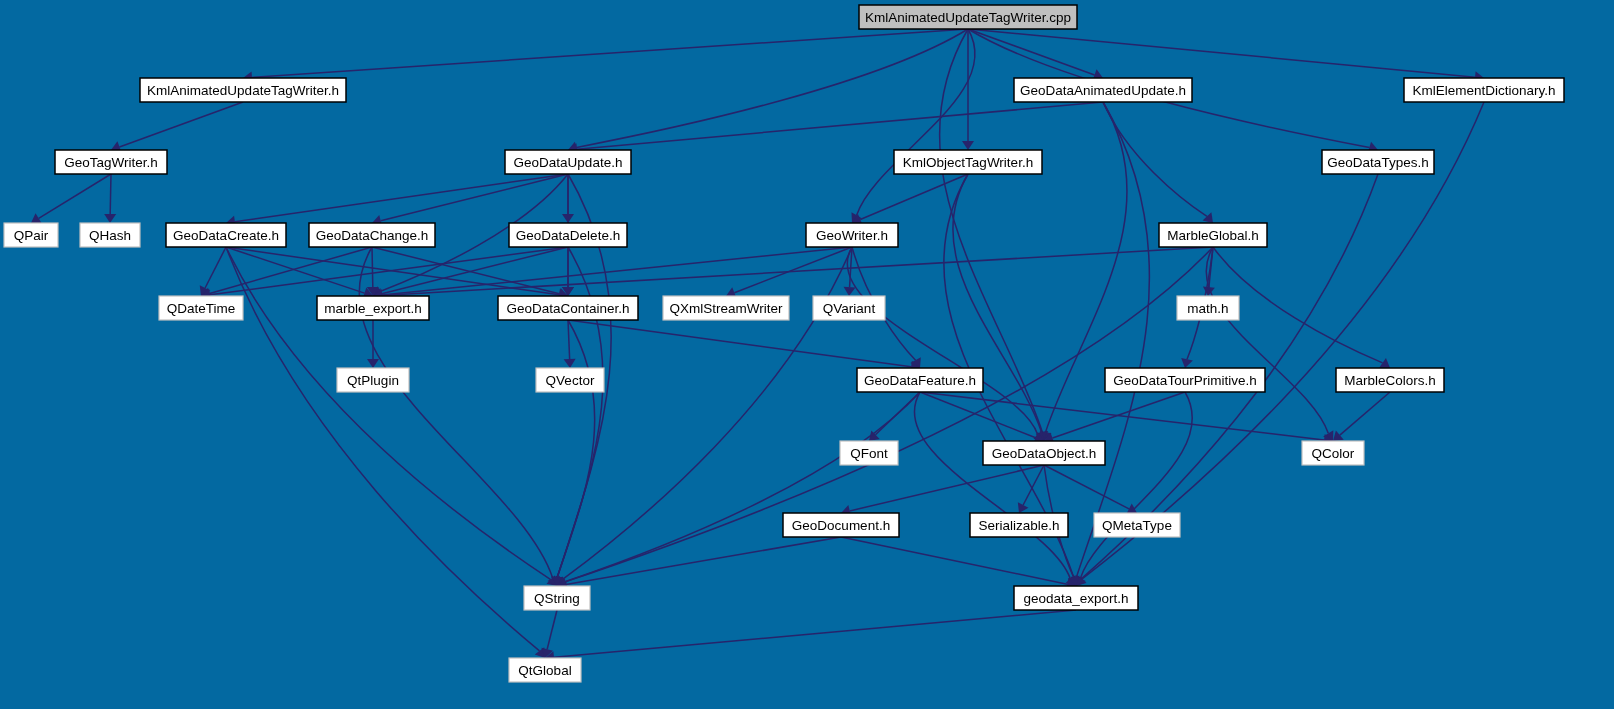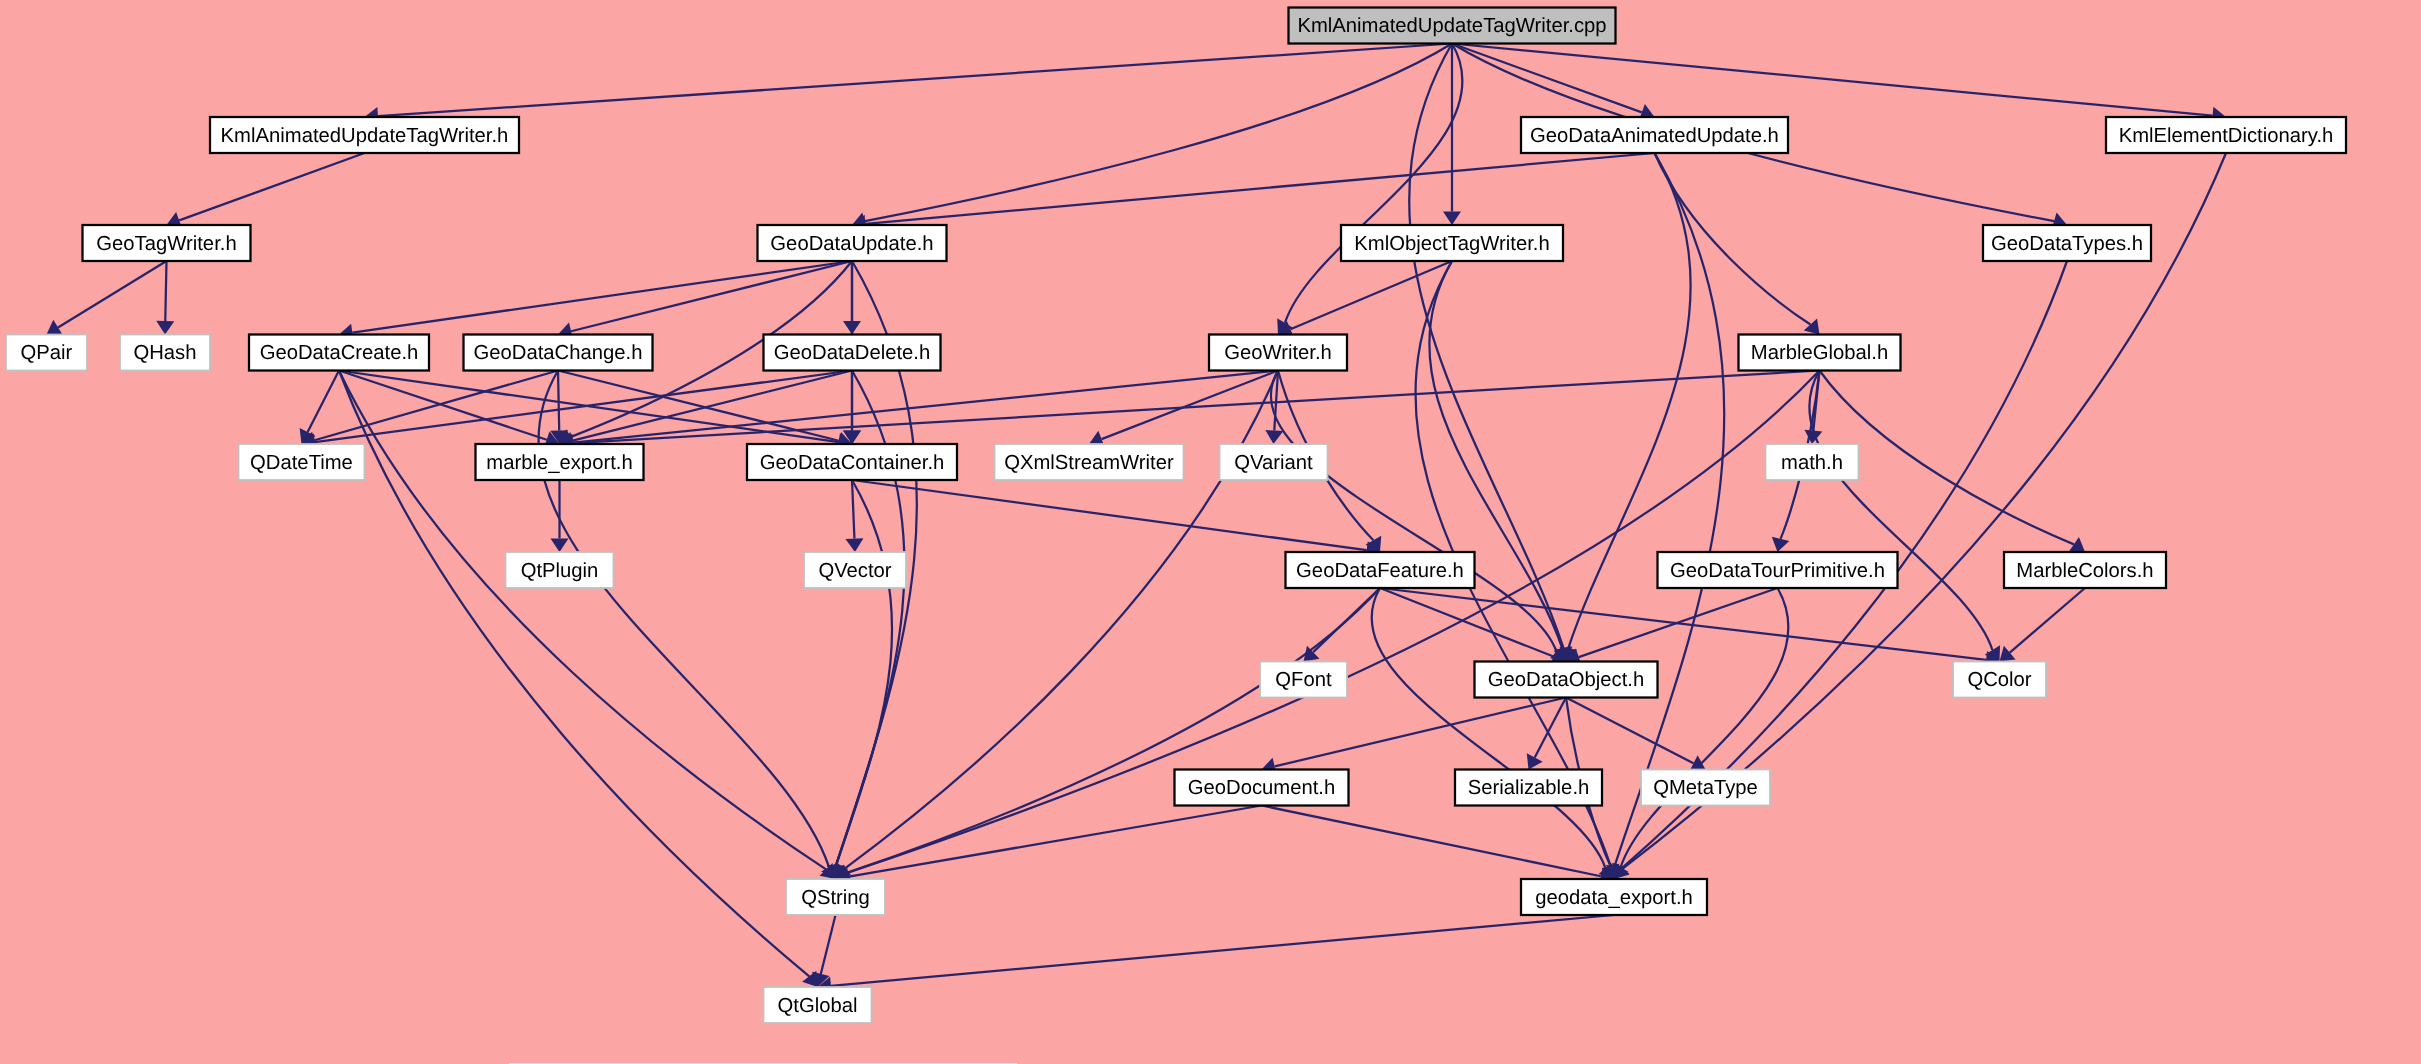--- a/index.html
+++ b/index.html
@@ -4,21 +4,21 @@
 <style>
   html, body {
     margin: 0;
     padding: 0;
     background: #ffffff;
   }
   #graph-root {
     position: relative;
     width: 1614px;
     height: 709px;
-    background: #fca5a5;
+    background: #0369a1;
     font-family: "Liberation Sans", sans-serif;
     overflow: hidden;
   }
   svg#graph-canvas {
     position: absolute;
     left: 0;
     top: 0;
     width: 1614px;
     height: 709px;
   }

